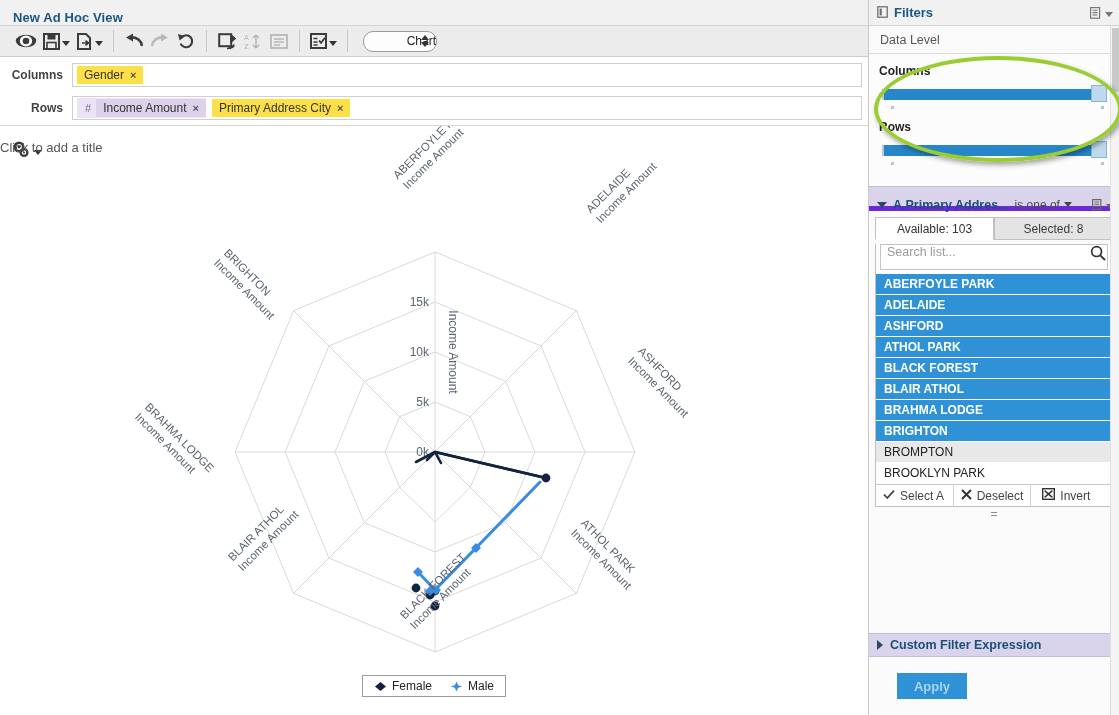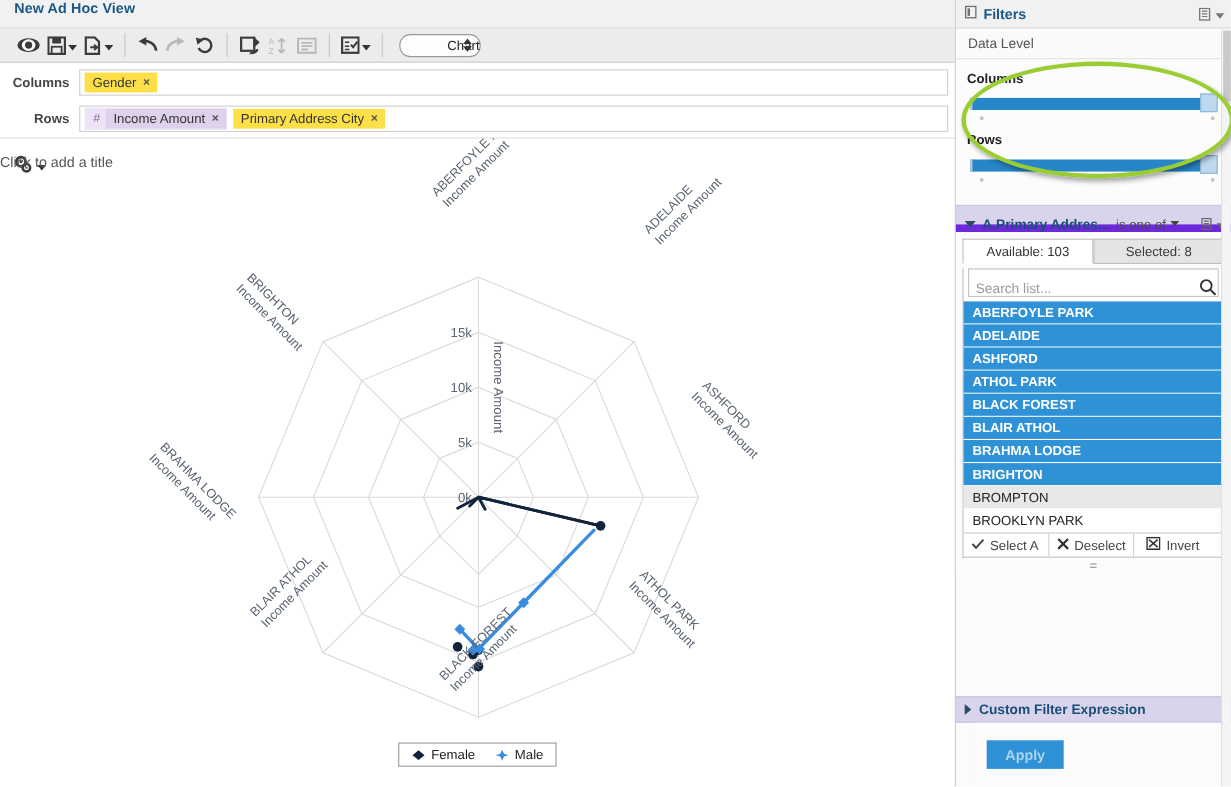--- a/index.html
+++ b/index.html
@@ -11,21 +11,21 @@
     font-family: "Liberation Sans", sans-serif;
     background: #ffffff;
     color: #333;
   }
   #app { position: relative; width: 1119px; height: 715px; }
 
   
   .titlebar {
     position: absolute; left: 0; top: 0; width: 868px; height: 26px;
     background: #f1f1f1; border-bottom: 1px solid #d3d3d3;
-    display: flex; align-items: flex-start; padding-left: 13px;
+    display: flex; align-items: flex-end; padding-left: 13px;
   }
   .titlebar .vtitle {
     font-size: 13px; font-weight: bold; color: #1a5784; letter-spacing: .1px;
   }
 
   
   .toolbar {
     position: absolute; left: 0; top: 26px; width: 868px; height: 31px;
     background: #ececec; border-bottom: 1px solid #cccccc;
     display: flex; align-items: center;
@@ -152,21 +152,21 @@
   }
   .ellipse-annot {
     position: absolute; left: 5px; top: 56px; width: 248px; height: 106px;
     border: 4px solid #9acd32; border-radius: 50%;
     pointer-events: none; z-index: 20;
     box-shadow: 2px 3px 5px rgba(0,0,0,.35);
   }
 
   .filter-bar {
     height: 25px; background: #d9d4ec; border-top: 1px solid #c4bedc;
-    border-bottom: 7px solid #6d28d9;
+    border-bottom: 5px solid #6d28d9;
     display: flex; align-items: center; padding: 16px 5px 0 8px; gap: 6px;
   }
   .tri-dn {
     width: 0; height: 0;
     border-left: 5px solid transparent; border-right: 5px solid transparent;
     border-top: 6px solid #2b4a66;
   }
   .filter-bar .fname {
     font-size: 12.5px; font-weight: bold; color: #1a4f78; white-space: nowrap;
   }
@@ -179,21 +179,21 @@
   .filter-body { padding: 6px 6px 0 6px; background: #fbfbfb; }
   .tabs { display: flex; height: 23px; }
   .tab {
     flex: 1; display: flex; align-items: center; justify-content: center;
     font-size: 12px; color: #3a3a3a; border: 1px solid #c0c0c0;
     background: #e4e4e4; cursor: pointer;
   }
   .tab.active { background: #ffffff; border-bottom-color: #ffffff; color: #333; }
   .listbox { border: 1px solid #c0c0c0; border-top: none; background: #fff; }
   .search-row {
-    display: flex; align-items: flex-end; height: 26px; margin: 4px;
+    display: flex; align-items: flex-start; height: 26px; margin: 4px;
     border: 1px solid #c4c4c4; background: #fff; gap: 36px;
   }
   .search-row input {
     flex: 1; border: none; outline: none; font-size: 12.5px; color: #333;
     padding: 0 6px; font-family: "Liberation Sans", sans-serif; background: transparent;
   }
   .search-row input::placeholder { color: #9b9b9b; }
   .search-ico { padding-right: 6px; display: flex; align-items: center; cursor: pointer; }
   .opt {
     height: 21px; display: flex; align-items: center; padding-left: 8px;

